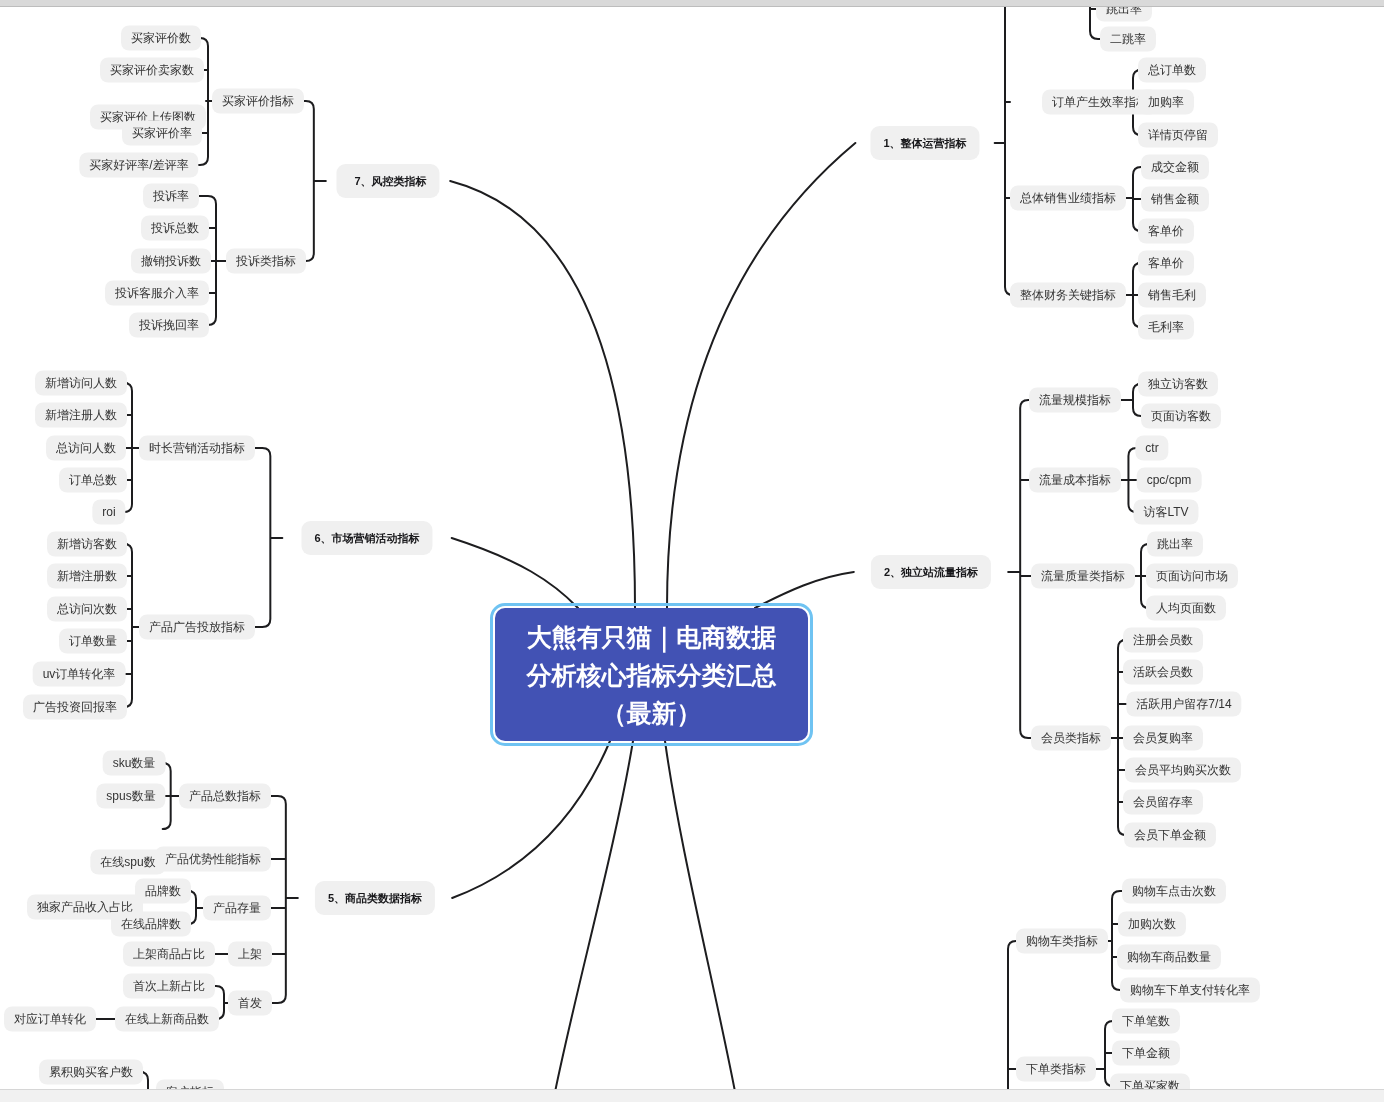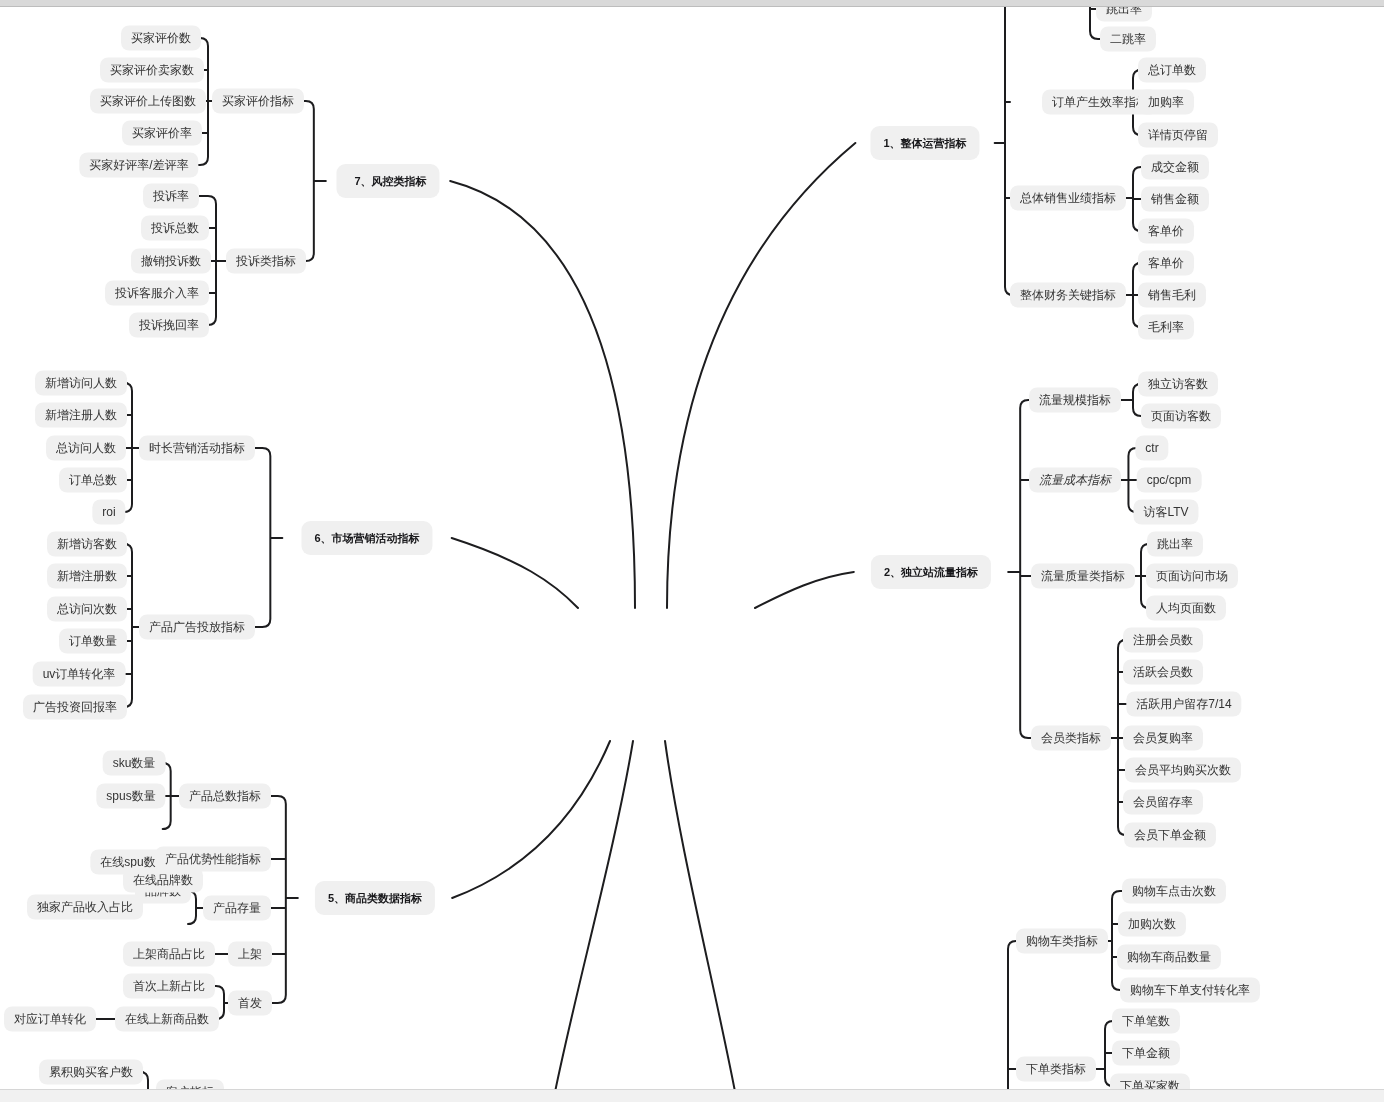--- a/index.html
+++ b/index.html
@@ -29,27 +29,30 @@
   .frame-top{position:absolute;left:0;top:0;right:0;height:6px;background:#d9d9d9;border-bottom:1px solid #bdbdbd;z-index:4;}
   .frame-bottom{position:absolute;left:0;top:1089px;right:0;height:13px;background:#f1f1f1;border-top:1px solid #d6d6d6;z-index:4;}
 </style>
 </head>
 <body>
 
 <div id="stage">
   <svg id="wires" width="1384" height="1102">
       <path d="M 325.828125 181 L 313.828125 181 M 313.828125 109 L 313.828125 253 M 313.828125 109 Q 313.828125 101 305.828125 101 L 304 101 M 313.828125 253 Q 313.828125 261 305.828125 261 L 306 261 M 212 101 L 208 101 M 208 46 L 208 157 M 208 46 Q 208 38 200 38 L 201 38 M 208 70 L 204 70 M 208 101 L 206 101 M 208 133 L 202 133 M 208 157 Q 208 165 200 165 L 198.671875 165 M 226 261 L 216 261 M 216 204 L 216 317 M 216 204 Q 216 196 208 196 L 199 196 M 216 228 L 209 228 M 216 261 L 211 261 M 216 293 L 209 293 M 216 317 Q 216 325 208 325 L 209 325 M 994.671875 143 L 1005 143 M 1005 -14 L 1005 287 M 1005 102 L 1010 102 M 1005 198 L 1010 198 M 1005 287 Q 1005 295 1013 295 L 1010 295 M 1126 102 L 1133 102 M 1133 78 L 1133 127 M 1133 78 Q 1133 70 1141 70 L 1138 70 M 1133 102 L 1138 102 M 1133 127 Q 1133 135 1141 135 L 1138 135 M 1126 198 L 1133 198 M 1133 175 L 1133 223 M 1133 175 Q 1133 167 1141 167 L 1141 167 M 1133 199 L 1141 199 M 1133 223 Q 1133 231 1141 231 L 1138 231 M 1126 295 L 1133 295 M 1133 271 L 1133 319 M 1133 271 Q 1133 263 1141 263 L 1138 263 M 1133 295 L 1138 295 M 1133 319 Q 1133 327 1141 327 L 1138 327 M 1008.171875 572 L 1020.171875 572 M 1020.171875 408 L 1020.171875 730 M 1020.171875 408 Q 1020.171875 400 1028.171875 400 L 1029 400 M 1020.171875 480 L 1029 480 M 1020.171875 576 L 1031 576 M 1020.171875 730 Q 1020.171875 738 1028.171875 738 L 1031 738 M 1121 400 L 1133 400 M 1133 392 L 1133 408 M 1133 392 Q 1133 384 1141 384 L 1138 384 M 1133 408 Q 1133 416 1141 416 L 1141 416 M 1121 480 L 1128.4375 480 M 1128.4375 456 L 1128.4375 504 M 1128.4375 456 Q 1128.4375 448 1136.4375 448 L 1135.328125 448 M 1128.4375 480 L 1136.65625 480 M 1128.4375 504 Q 1128.4375 512 1136.4375 512 L 1133.4375 512 M 1135 576 L 1141 576 M 1141 552 L 1141 600 M 1141 552 Q 1141 544 1149 544 L 1147 544 M 1141 576 L 1146 576 M 1141 600 Q 1141 608 1149 608 L 1146 608 M 1111 738 L 1118 738 M 1118 648 L 1118 827 M 1118 648 Q 1118 640 1126 640 L 1123 640 M 1118 672 L 1123 672 M 1118 704 L 1126.3203125 704 M 1118 738 L 1123 738 M 1118 770 L 1125 770 M 1118 802 L 1123 802 M 1118 827 Q 1118 835 1126 835 L 1124 835 M 282.328125 538 L 270.328125 538 M 270.328125 456 L 270.328125 619 M 270.328125 456 Q 270.328125 448 262.328125 448 L 255 448 M 270.328125 619 Q 270.328125 627 262.328125 627 L 255 627 M 139 448 L 132 448 M 132 391 L 132 504 M 132 391 Q 132 383 124 383 L 127 383 M 132 415 L 127 415 M 132 448 L 126 448 M 132 480 L 127 480 M 132 504 Q 132 512 124 512 L 125.671875 512 M 139 627 L 132 627 M 132 552 L 132 699 M 132 552 Q 132 544 124 544 L 127 544 M 132 576 L 127 576 M 132 609 L 127 609 M 132 641 L 127 641 M 132 674 L 125.34375 674 M 132 699 Q 132 707 124 707 L 127 707 M 297.828125 898 L 285.828125 898 M 285.828125 804 L 285.828125 995 M 285.828125 804 Q 285.828125 796 277.828125 796 L 271 796 M 285.828125 859 L 271 859 M 285.828125 908 L 271 908 M 285.828125 954 L 272 954 M 285.828125 995 Q 285.828125 1003 277.828125 1003 L 272 1003 M 179 796 L 170.6796875 796 M 170.6796875 771 L 170.6796875 821 M 170.6796875 771 Q 170.6796875 763 162.6796875 763 L 165.34375 763 M 170.6796875 796 L 165.6796875 796 M 170.6796875 821 Q 170.6796875 829 162.6796875 829 L 165.6796875 829 M 155 859 L 148 859 M 148 859 L 143 859 M 203 908 L 196 908 M 196 899 L 196 916 M 196 899 Q 196 891 188 891 L 191 891 M 196 916 Q 196 924 188 924 L 191 924 M 228 954 L 220 954 M 220 954 L 215 954 M 228 1003 L 224 1003 M 224 994 L 224 1011 M 224 994 Q 224 986 216 986 L 215 986 M 224 1011 Q 224 1019 216 1019 L 219 1019 M 115 1019 L 103 1019 M 103 1019 L 96 1019 M 156 1092 L 148 1092 M 148 1080 L 148 1092 M 148 1080 Q 148 1072 140 1072 L 143 1072 M 1108 941 L 1112 941 M 1112 899 L 1112 982 M 1112 899 Q 1112 891 1120 891 L 1122 891 M 1112 924 L 1118 924 M 1112 957 L 1117 957 M 1112 982 Q 1112 990 1120 990 L 1120 990 M 1096 1069 L 1105 1069 M 1105 1029 L 1105 1078 M 1105 1029 Q 1105 1021 1113 1021 L 1112 1021 M 1105 1053 L 1112 1053 M 1105 1078 Q 1105 1086 1113 1086 L 1110 1086 M 1090 -14 L 1090 31 M 1090 9 L 1096 9 M 1090 31 Q 1090 39 1098 39 L 1100 39 M 1008 949 L 1008 1112 M 1008 949 Q 1008 941 1016 941 L 1016 941 M 1008 1069 L 1016 1069 M 450.171875 181 C 560 210 635 330 635 608 M 855.328125 143 C 745 235 667 380 667 608 M 853.828125 572 C 818 577 788 591 755 608 M 451.671875 538 C 520 560 553 582 578 608 M 452.171875 898 C 540 865 585 800 610 741 M 633 741 C 615 850 573 1000 553 1102 M 665 741 C 680 850 718 1000 737 1102 M 224 1092 Q 237 1092 238 1102 L 238 1108" fill="none" stroke="#1d1d1f" stroke-width="2" stroke-linecap="round" stroke-linejoin="round"></path>
     </svg>
+  <div class="center-node">
+    <span>大熊有只猫｜电商数据分析核心指标分类汇总（最新）</span>
+  </div>
   <div class="frame-top"></div>
   <div class="frame-bottom"></div>
 <div class="node branch" style="left: 388px; top: 181px; padding-left: 18px;">7、风控类指标</div>
     <div class="node group" style="left: 258px; top: 101px;">买家评价指标</div>
     <div class="node item" style="left: 161px; top: 38px;">买家评价数</div>
     <div class="node item" style="left: 152px; top: 70px;">买家评价卖家数</div>
-    <div class="node item" style="left: 148px; top: 101px;">买家评价上传图数</div>
+    <div class="node item" style="left: 148px; top: 117px;">买家评价上传图数</div>
     <div class="node item" style="left: 162px; top: 133px;">买家评价率</div>
     <div class="node item" style="left: 139px; top: 165px;">买家好评率/差评率</div>
     <div class="node group" style="left: 266px; top: 261px;">投诉类指标</div>
     <div class="node item" style="left: 171px; top: 196px;">投诉率</div>
     <div class="node item" style="left: 175px; top: 228px;">投诉总数</div>
     <div class="node item" style="left: 171px; top: 261px;">撤销投诉数</div>
     <div class="node item" style="left: 157px; top: 293px;">投诉客服介入率</div>
     <div class="node item" style="left: 169px; top: 325px;">投诉挽回率</div>
     <div class="node branch" style="left: 925px; top: 143px;">1、整体运营指标</div>
     <div class="node item" style="left: 1124px; top: 9px;">跳出率</div>
@@ -63,21 +66,21 @@
     <div class="node item" style="left: 1175px; top: 199px;">销售金额</div>
     <div class="node item" style="left: 1166px; top: 231px;">客单价</div>
     <div class="node group" style="left: 1068px; top: 295px;">整体财务关键指标</div>
     <div class="node item" style="left: 1166px; top: 263px;">客单价</div>
     <div class="node item" style="left: 1172px; top: 295px;">销售毛利</div>
     <div class="node item" style="left: 1166px; top: 327px;">毛利率</div>
     <div class="node branch" style="left: 931px; top: 572px;">2、独立站流量指标</div>
     <div class="node group" style="left: 1075px; top: 400px;">流量规模指标</div>
     <div class="node item" style="left: 1178px; top: 384px;">独立访客数</div>
     <div class="node item" style="left: 1181px; top: 416px;">页面访客数</div>
-    <div class="node group" style="left: 1075px; top: 480px; font-style: italic;">流量成本指标</div>
+    <div class="node group" style="left: 1075px; top: 480px;">流量成本指标</div>
     <div class="node item" style="left: 1152px; top: 448px;">ctr</div>
     <div class="node item" style="left: 1169px; top: 480px;">cpc/cpm</div>
     <div class="node item" style="left: 1166px; top: 512px;">访客LTV</div>
     <div class="node group" style="left: 1083px; top: 576px;">流量质量类指标</div>
     <div class="node item" style="left: 1175px; top: 544px;">跳出率</div>
     <div class="node item" style="left: 1192px; top: 576px;">页面访问市场</div>
     <div class="node item" style="left: 1186px; top: 608px;">人均页面数</div>
     <div class="node group" style="left: 1071px; top: 738px;">会员类指标</div>
     <div class="node item" style="left: 1163px; top: 640px;">注册会员数</div>
     <div class="node item" style="left: 1163px; top: 672px;">活跃会员数</div>
@@ -102,21 +105,21 @@
     <div class="node item" style="left: 75px; top: 707px;">广告投资回报率</div>
     <div class="node branch" style="left: 375px; top: 898px;">5、商品类数据指标</div>
     <div class="node group" style="left: 225px; top: 796px;">产品总数指标</div>
     <div class="node item" style="left: 134px; top: 763px;">sku数量</div>
     <div class="node item" style="left: 131px; top: 796px;">spus数量</div>
     <div class="node item" style="left: 128px; top: 829px; margin-top: 33px;">在线spu数</div>
     <div class="node group" style="left: 213px; top: 859px;">产品优势性能指标</div>
     <div class="node item" style="left: 85px; top: 907px;">独家产品收入占比</div>
     <div class="node group" style="left: 237px; top: 908px;">产品存量</div>
     <div class="node item" style="left: 163px; top: 891px;">品牌数</div>
-    <div class="node item" style="left: 151px; top: 880px; margin-left: 12px;">在线品牌数</div>
+    <div class="node item" style="left: 151px; top: 924px;">在线品牌数</div>
     <div class="node group" style="left: 250px; top: 954px;">上架</div>
     <div class="node item" style="left: 169px; top: 954px;">上架商品占比</div>
     <div class="node group" style="left: 250px; top: 1003px;">首发</div>
     <div class="node item" style="left: 169px; top: 986px;">首次上新占比</div>
     <div class="node item" style="left: 167px; top: 1019px;">在线上新商品数</div>
     <div class="node item" style="left: 50px; top: 1019px;">对应订单转化</div>
     <div class="node group" style="left: 190px; top: 1092px;">客户指标</div>
     <div class="node item" style="left: 91px; top: 1072px;">累积购买客户数</div>
     <div class="node group" style="left: 1062px; top: 941px;">购物车类指标</div>
     <div class="node item" style="left: 1174px; top: 891px;">购物车点击次数</div>

